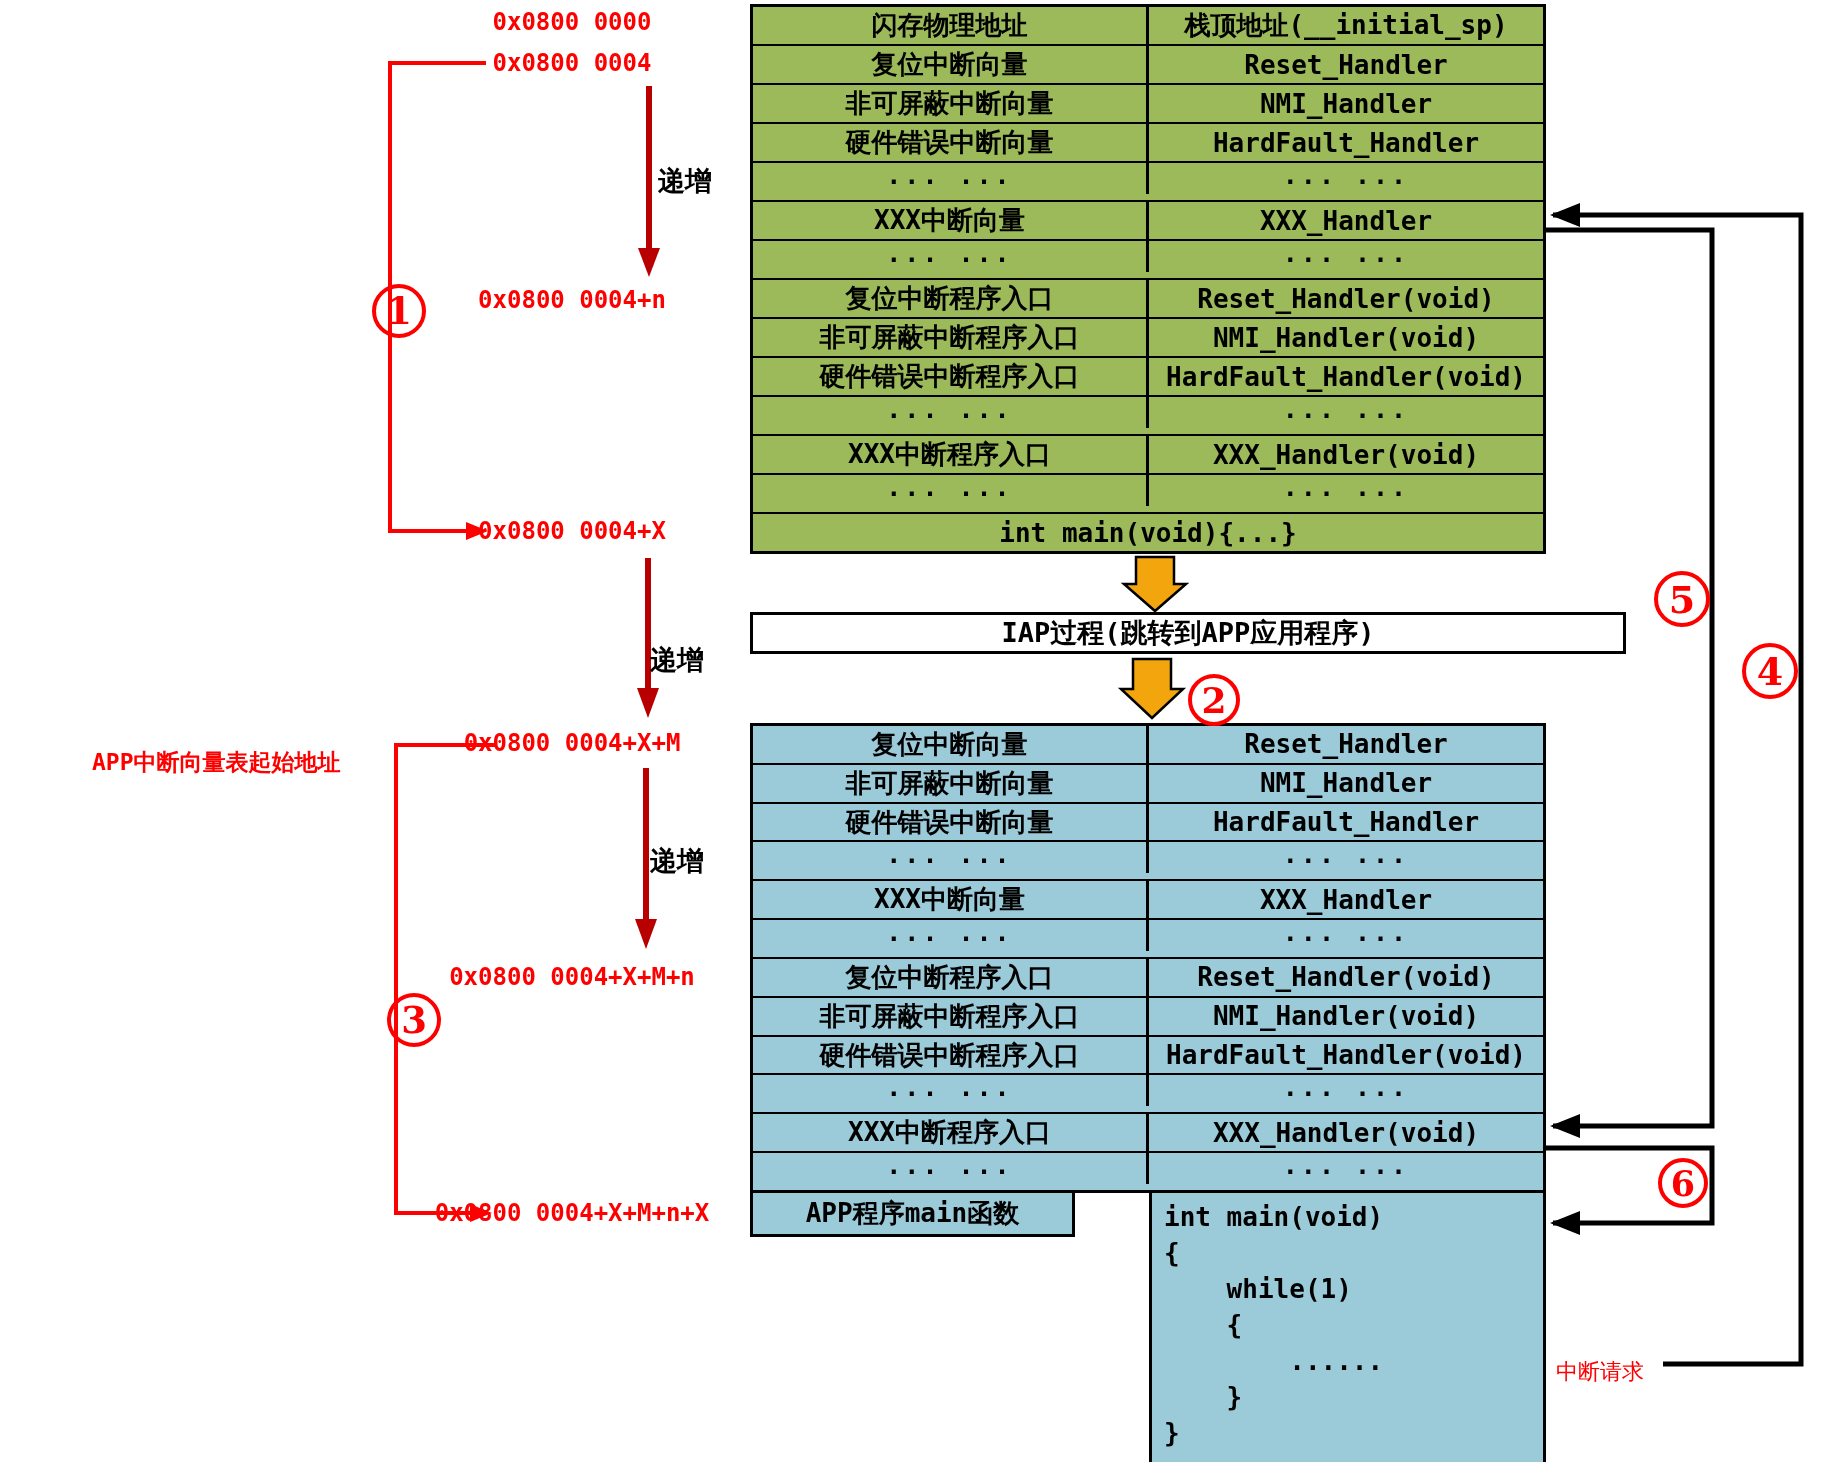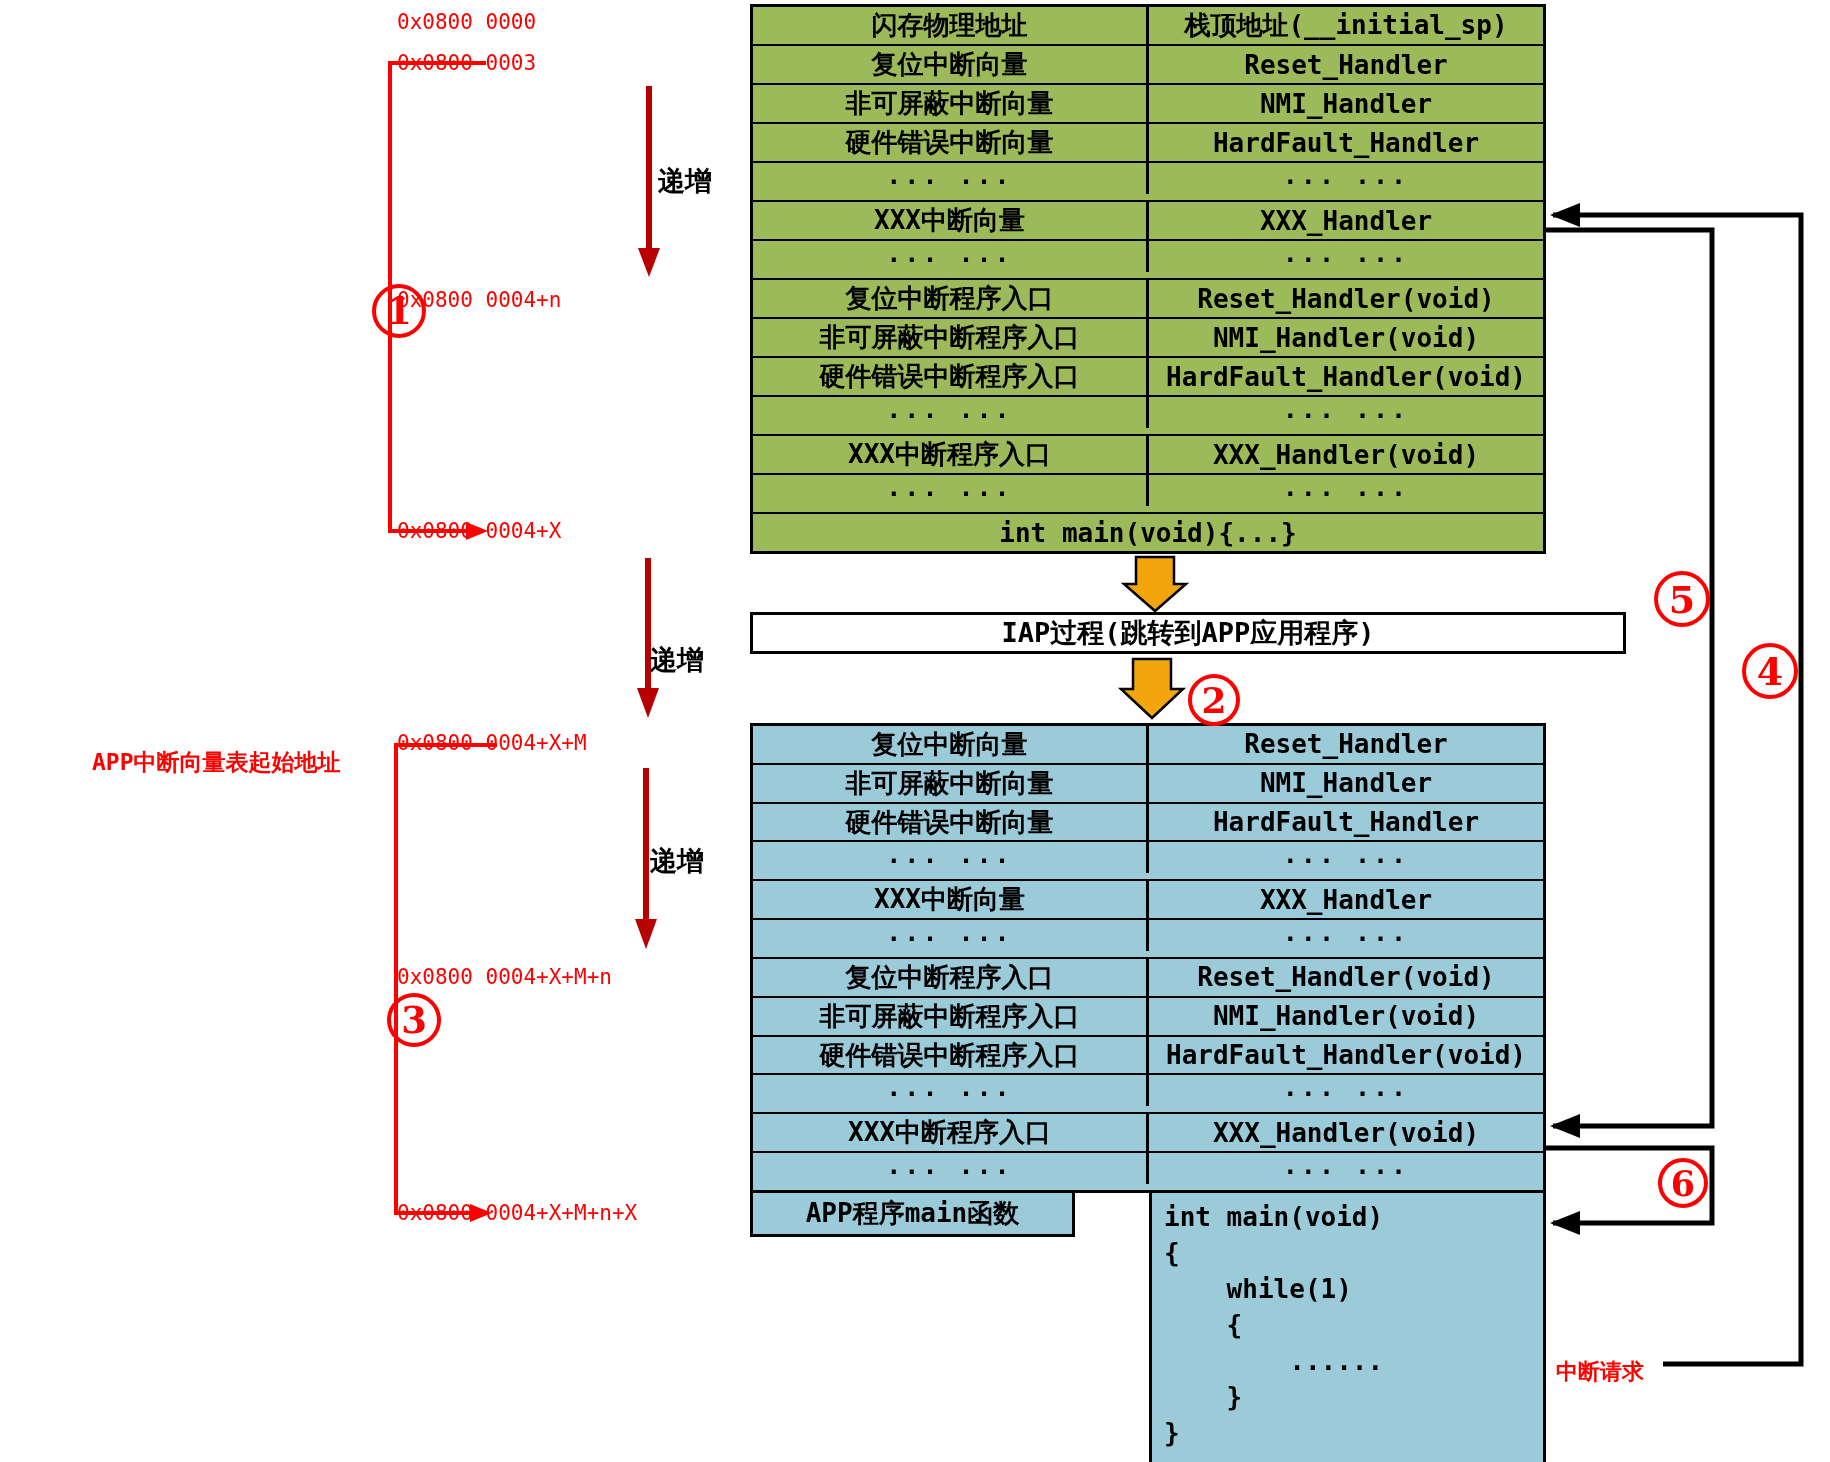--- a/index.html
+++ b/index.html
@@ -43,31 +43,31 @@
     position:absolute;box-sizing:border-box;border:3px solid #000;background:#fff;
     display:flex;align-items:center;justify-content:center;
     font-weight:bold;font-size:27px;color:#000;z-index:2;white-space:nowrap;
   }
   
   .redlabel{
     position:absolute;color:var(--red,#FE0000);font-weight:bold;
     font-size:23px;white-space:nowrap;z-index:4;
   }
   .addr{
-    position:absolute;left:397px;width:350px;text-align:left;
-    color:var(--red,#FE0000);font-weight:normal;font-size:21px;line-height:27px;
+    position:absolute;left:397px;width:350px;text-align:center;
+    color:var(--red,#FE0000);font-weight:bold;font-size:24px;line-height:27px;
     white-space:pre;z-index:4;
   }
   .inc{
     position:absolute;color:#000;font-weight:bold;font-size:27px;
     white-space:nowrap;z-index:4;
     font-family:"DejaVu Sans","Liberation Sans",sans-serif;
   }
   .irq{
-    position:absolute;color:var(--red,#FE0000);font-weight:bold;font-size:22px;
+    position:absolute;color:var(--red,#FE0000);font-weight:normal;font-size:22px;
     white-space:nowrap;z-index:4;
   }
   
   .step{
     position:absolute;border:4px solid var(--red,#FE0000);border-radius:50%;
     color:var(--red,#FE0000);display:flex;align-items:center;justify-content:center;
     font-family:"DejaVu Serif","Liberation Serif",serif;font-weight:bold;
     box-sizing:border-box;background:transparent;z-index:4;
   }
   
@@ -201,21 +201,21 @@
     while(1)
     {
         ......
     }
 }</pre>
   </div>
 
   <div class="redlabel" style="left:92px;top:747px;text-align:center;">APP中断向量表起始地址</div>
 
   <div class="addr" style="top:9px;">0x0800 0000</div>
-  <div class="addr" style="top:50px;">0x0800 0003</div>
+  <div class="addr" style="top:50px;">0x0800 0004</div>
   <div class="addr" style="top:287px;">0x0800 0004+n</div>
   <div class="addr" style="top:518px;">0x0800 0004+X</div>
   <div class="addr" style="top:730px;">0x0800 0004+X+M</div>
   <div class="addr" style="top:964px;">0x0800 0004+X+M+n</div>
   <div class="addr" style="top:1200px;">0x0800 0004+X+M+n+X</div>
 
   <div class="inc" style="left:658px;top:163px;">递增</div>
   <div class="inc" style="left:650px;top:642px;">递增</div>
   <div class="inc" style="left:650px;top:843px;">递增</div>
 

